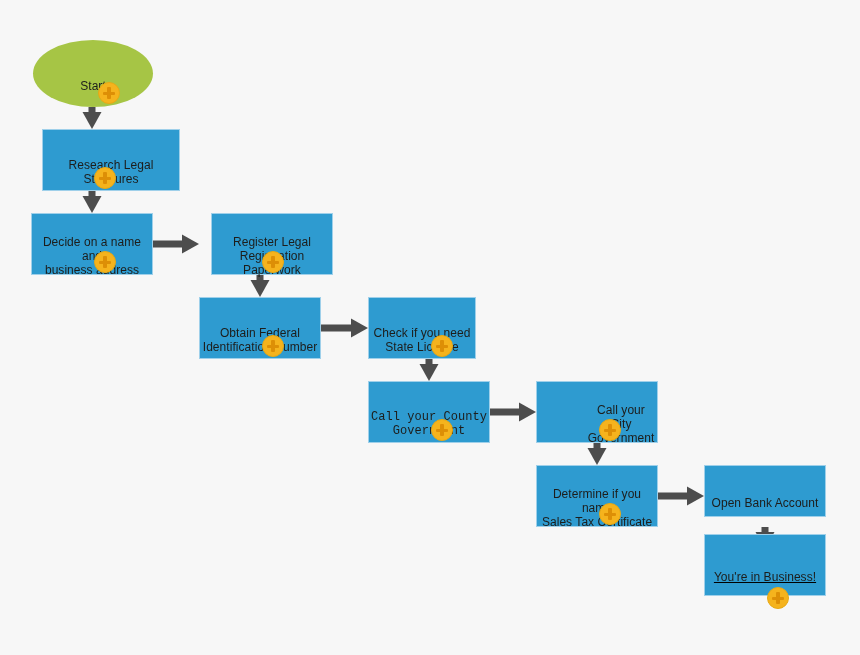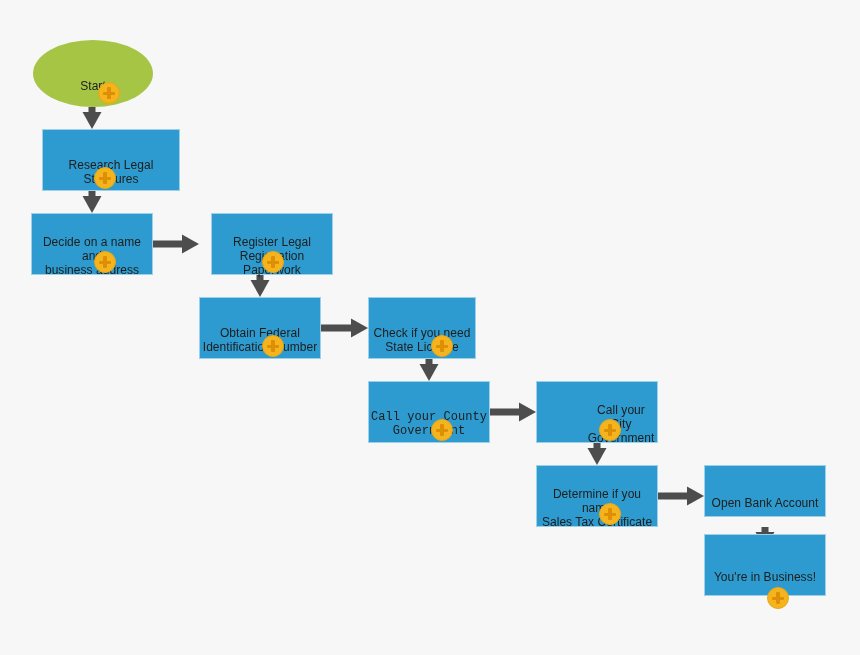--- a/index.html
+++ b/index.html
@@ -166,17 +166,17 @@
     </div>
     <div class="badge" style="left: 599px; top: 419px;"></div>
     <div class="node node-process" style="left: 536px; top: 465px; width: 122px; height: 62px;">
       <span class="node-label">Determine if you name
 Sales Tax Certificate</span>
     </div>
     <div class="badge" style="left: 599px; top: 503px;"></div>
     <div class="node node-process" style="left: 704px; top: 465px; width: 122px; height: 52px;">
       <span class="node-label">Open Bank Account</span>
     </div>
-    <div class="node node-process" style="left: 704px; top: 534px; width: 122px; height: 62px;">
+    <div class="node node-process" style="left: 704px; top: 534px; width: 122px; height: 62px; text-decoration: underline;">
       <span class="node-label">You're in Business!</span>
     </div>
     <div class="badge" style="left: 767px; top: 587px;"></div>
   </div>
 
 </body></html>

